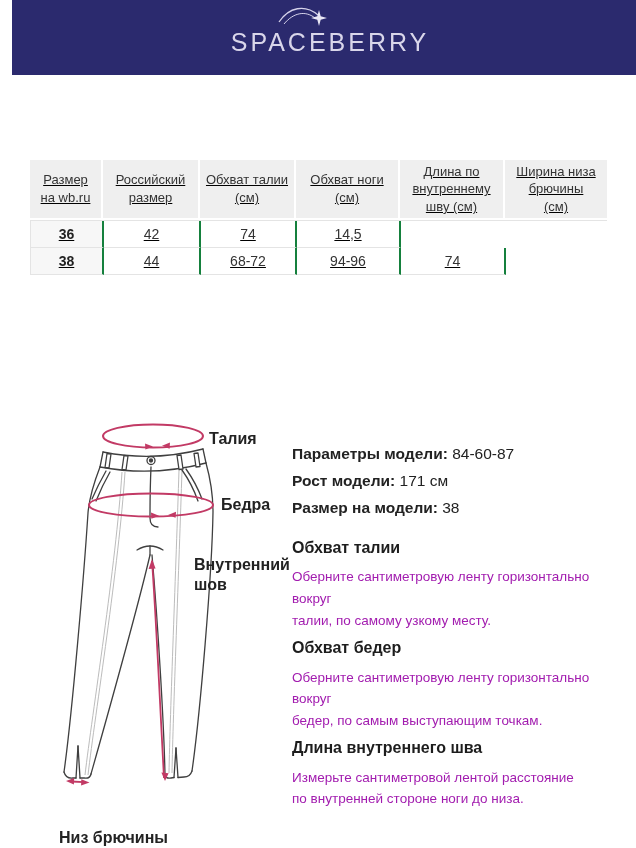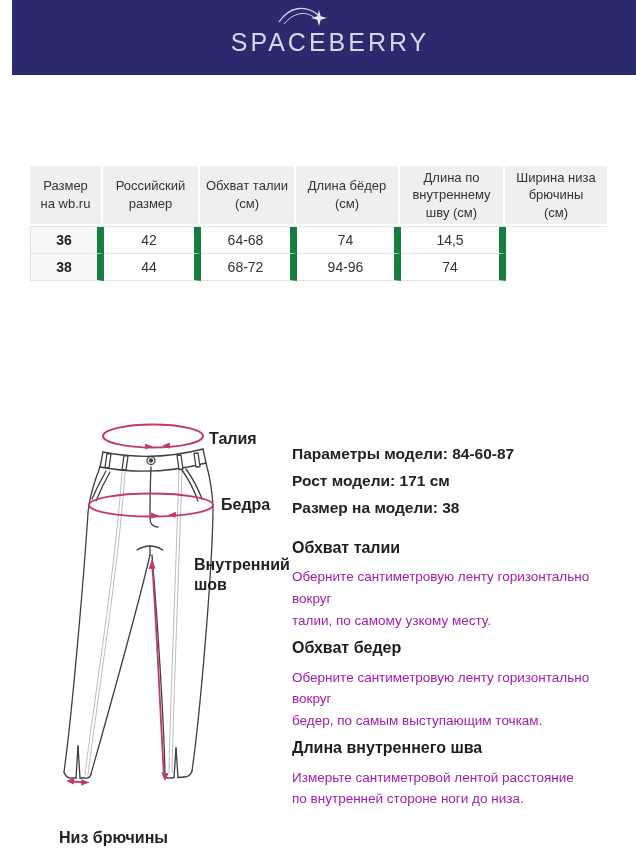--- a/index.html
+++ b/index.html
@@ -13,52 +13,52 @@
     position:absolute; left:12px; top:0; width:636px; height:75px;
     background:#2b2a6e; display:flex; align-items:center; justify-content:center;
   }
   .logo {
     position:relative; color:#d9d6ea; font-size:25px; letter-spacing:3px;
     font-weight:400; padding-top:10px;
   }
   .comet { position:absolute; left:46px; top:-15px; }
 
   
-  .size-table { position:absolute; left:30px; top:166px; width:577px; }
+  .size-table { position:absolute; left:30px; top:160px; width:577px;text-decoration:underline; }
   .t-row { display:grid; grid-template-columns:73px 97px 96px 104px 105px 102px; }
   .t-head .cell {
     background:#efefef; border-right:2px solid #fff; box-sizing:border-box;
     min-height:58px; display:flex; align-items:center; justify-content:center;
     text-align:center; white-space:pre-line; line-height:1.35;
     font-size:13px; color:#333;
   }
   .t-head .cell:last-child { border-right:none; }
   .t-body { margin-top:2px; border-left:1px solid #e4e4e4; border-top:1px solid #e4e4e4; }
   .t-body .cell {
     height:26px; box-sizing:content-box; display:flex; align-items:center; justify-content:center;
-    border-right:7px solid #15803d; border-bottom:1px solid #e4e4e4;
+    border-right:2px solid #15803d; border-bottom:1px solid #e4e4e4;
     font-size:14px; color:#333; background:#fff;
   }
   .t-body .cell.size { background:#f7f7f7; font-weight:700; color:#222; }
 
   
   .pants-svg { position:absolute; left:40px; top:415px; }
   .d-label {
     position:absolute; font-size:16px; font-weight:700; color:#222; line-height:1.25;
   }
   .lbl-waist { left:209px; top:429px; }
   .lbl-hips  { left:221px; top:495px; }
   .lbl-seam  { left:194px; top:555px; width:110px; }
   .lbl-hem   { left:59px;  top:828px; }
 
   
   .right-col { position:absolute; left:292px; top:440px; width:328px; color:#222; }
   .model-line { font-size:15.5px; line-height:27px; }
   .model-line .lbl { font-weight:700; }
-  .model-line .val { font-weight:700;margin-top:8px; }
+  .model-line .val { font-weight:400;margin-top:8px; }
   .guide { margin-top:18px; }
   .guide-section h3 { font-size:16px; line-height:1.15; margin:8px 0 9px; color:#1d1d1d; font-weight:700; }
   .guide-section p  { font-size:13.5px; line-height:1.6; margin:0; color:#a21caf; white-space:pre-line; }
 </style>
 </head>
 <body>
 
 <div class="page">
 
   <div class="brand-band">
@@ -73,34 +73,33 @@
   </div>
 
   <div class="size-table">
     <div class="t-row t-head">
       <div class="cell">Размер
 на wb.ru</div>
       <div class="cell">Российский
 размер</div>
       <div class="cell">Обхват талии
 (см)</div>
-      <div class="cell">Длина бёдер
+      <div class="cell">Обхват ноги
 (см)</div>
       <div class="cell">Длина по
 внутреннему
 шву (см)</div>
       <div class="cell">Ширина низа
 брючины
 (см)</div>
     </div>
     <div class="t-body">
       <div class="t-row">
         <div class="cell size">36</div>
         <div class="cell">42</div>
-        <div class="cell">64-68</div>
         <div class="cell">74</div>
         <div class="cell">14,5</div>
       </div>
       <div class="t-row">
         <div class="cell size">38</div>
         <div class="cell">44</div>
         <div class="cell">68-72</div>
         <div class="cell">94-96</div>
         <div class="cell">74</div>
       </div>

